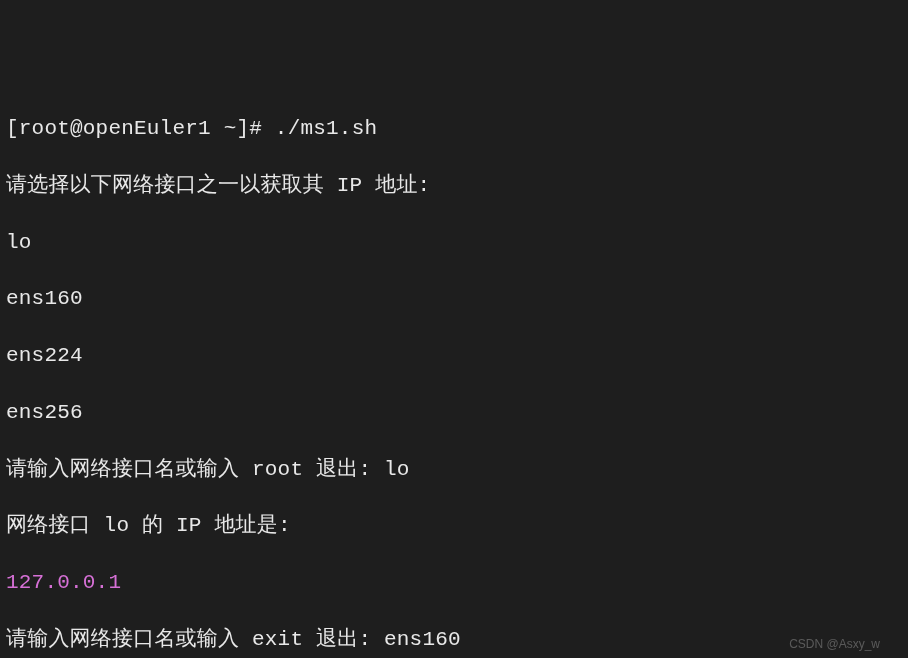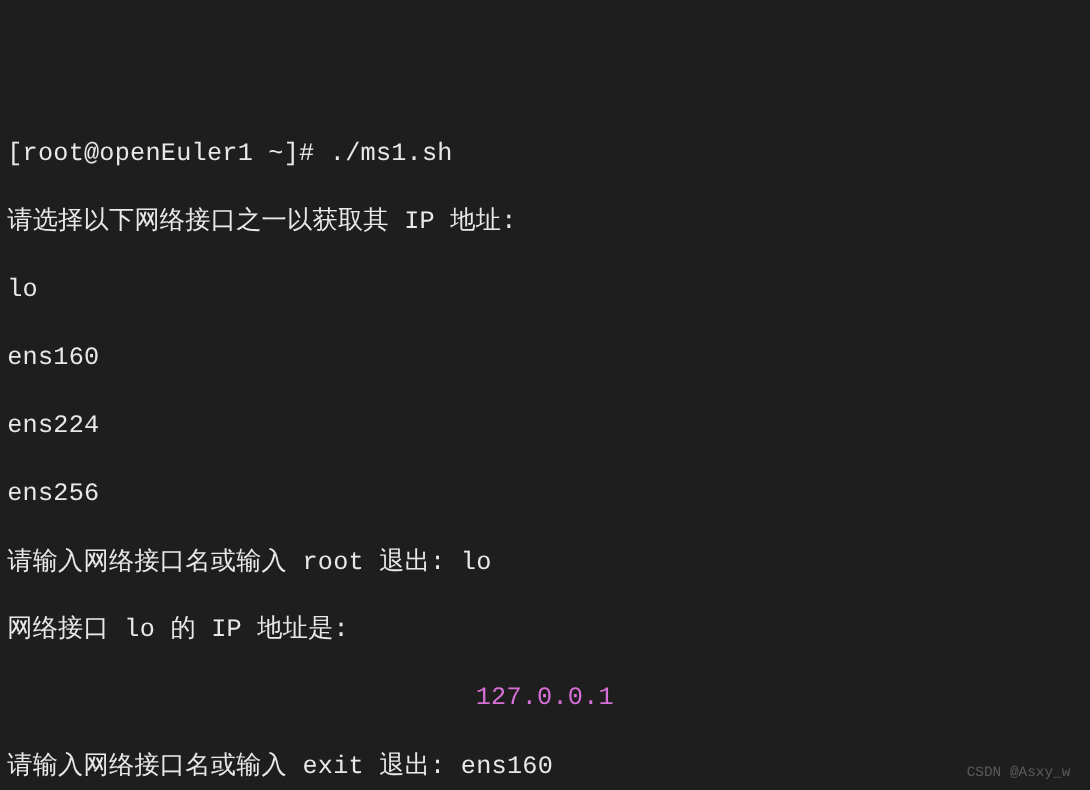--- a/index.html
+++ b/index.html
@@ -19,29 +19,28 @@
       overflow: hidden;
       position: relative;
       white-space: pre;
       letter-spacing: 0.2px;
     }
     .line {
       white-space: pre;
     }
     .magenta {
       color: #d670d6;
-      text-align: center;
     }
     .watermark {
       position: absolute;
       bottom: 6px;
-      right: 16px;
+      right: 28px;
       color: rgba(200, 200, 200, 0.35);
       font-size: 12px;
-      font-family: Liberation Mono, monospace;
+      font-family: Liberation Sans, sans-serif;
       letter-spacing: 0;
     }
   </style>
 </head>
 <body>
 
 
 
 <div class="line">[root@openEuler1 ~]# ./ms1.sh</div>
 <div class="line">请选择以下网络接口之一以获取其 IP 地址:</div>

